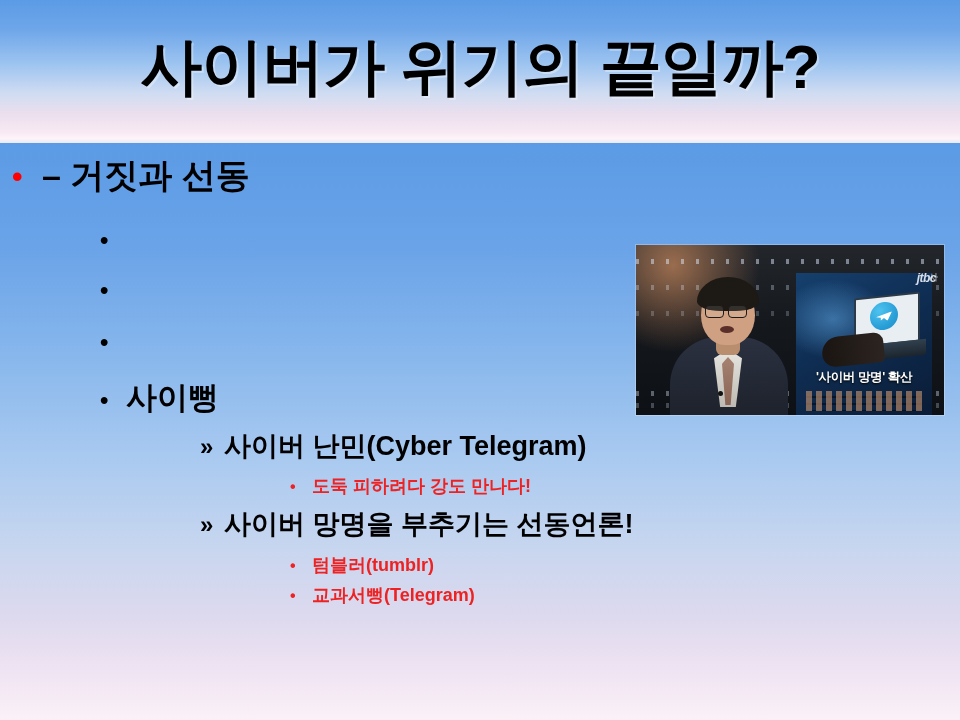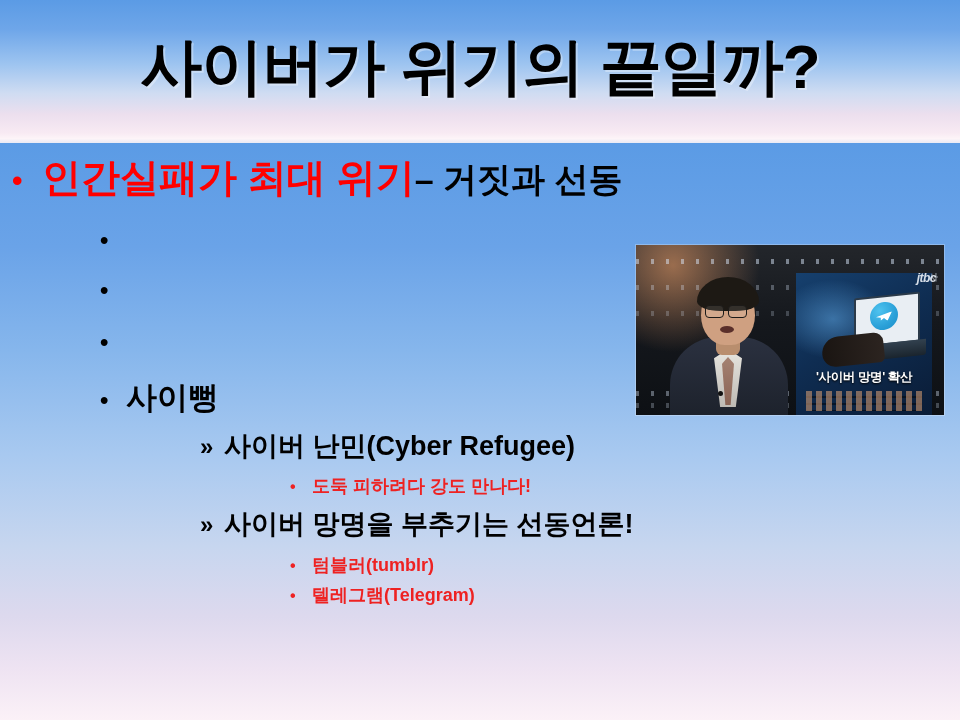--- a/index.html
+++ b/index.html
@@ -388,60 +388,59 @@
 <div id="slide">
 
   <div id="title-band"></div>
   <div id="title-text">사이버가 위기의 끝일까?</div>
   <div id="title-sep"></div>
 
   <div id="body-area"></div>
 
   <div class="row lvl1" style="top:158px;">
     <span class="marker">•</span>
-    <span class="seg-red">인간실패가 최대 위기</span>
     <span class="seg-black"> – 거짓과 선동</span>
   </div>
 
   <div class="row lvl2" style="top:228px;">
     <span class="marker">•</span>
   </div>
   <div class="row lvl2" style="top:278px;">
     <span class="marker">•</span>
   </div>
   <div class="row lvl2" style="top:330px;">
     <span class="marker">•</span>
   </div>
   <div class="row lvl2" style="top:382px;">
     <span class="marker">•</span>
     <span>사이뻥</span>
   </div>
 
   <div class="row lvl3" style="top:433px;">
     <span class="marker">»</span>
-    <span>사이버 난민(Cyber Refugee)</span>
+    <span>사이버 난민(Cyber Telegram)</span>
   </div>
 
   <div class="row lvl4" style="top:477px;">
     <span class="marker">•</span>
     <span>도둑 피하려다 강도 만나다!</span>
   </div>
 
   <div class="row lvl3" style="top:511px;">
     <span class="marker">»</span>
     <span>사이버 망명을 부추기는 선동언론!</span>
   </div>
 
   <div class="row lvl4" style="top:556px;">
     <span class="marker">•</span>
     <span>텀블러(tumblr)</span>
   </div>
   <div class="row lvl4" style="top:586px;">
     <span class="marker">•</span>
-    <span>텔레그램(Telegram)</span>
+    <span>교과서뻥(Telegram)</span>
   </div>
 
   <div id="news-photo">
     <div class="np-bg"></div>
     <div class="np-strip s1"></div>
     <div class="np-strip s2"></div>
     <div class="np-strip s3"></div>
     <div class="np-strip s4"></div>
     <div class="np-strip s5"></div>
 

